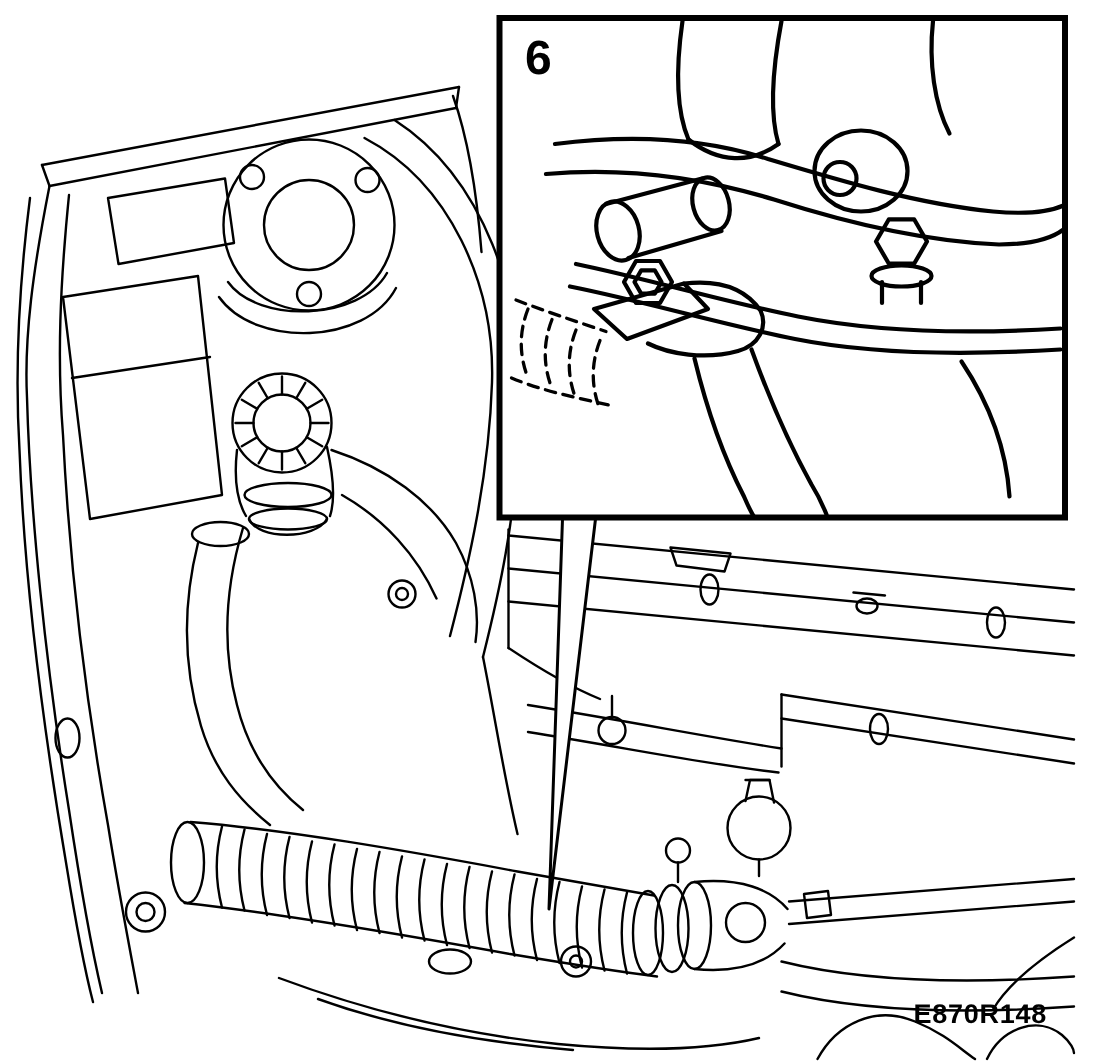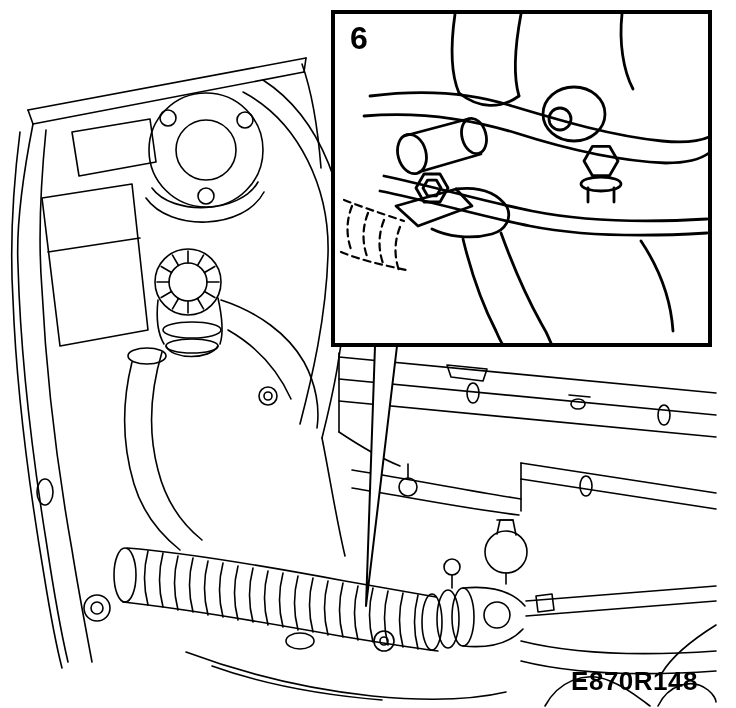--- a/index.html
+++ b/index.html
@@ -16,21 +16,21 @@
     left:350px;top:20px;
     font-size:32px;
     font-weight:bold;
     color:#000;
   }
   .figure-code{
     position:absolute;
     left:548px;top:666px;
     width:150px;
     text-align:right;
-    font-size:26px;
+    font-size:18px;
     font-weight:bold;
     letter-spacing:0.5px;
     color:#000;
   }
 </style>
 </head>
 <body>
 
 <div class="canvas">
 

